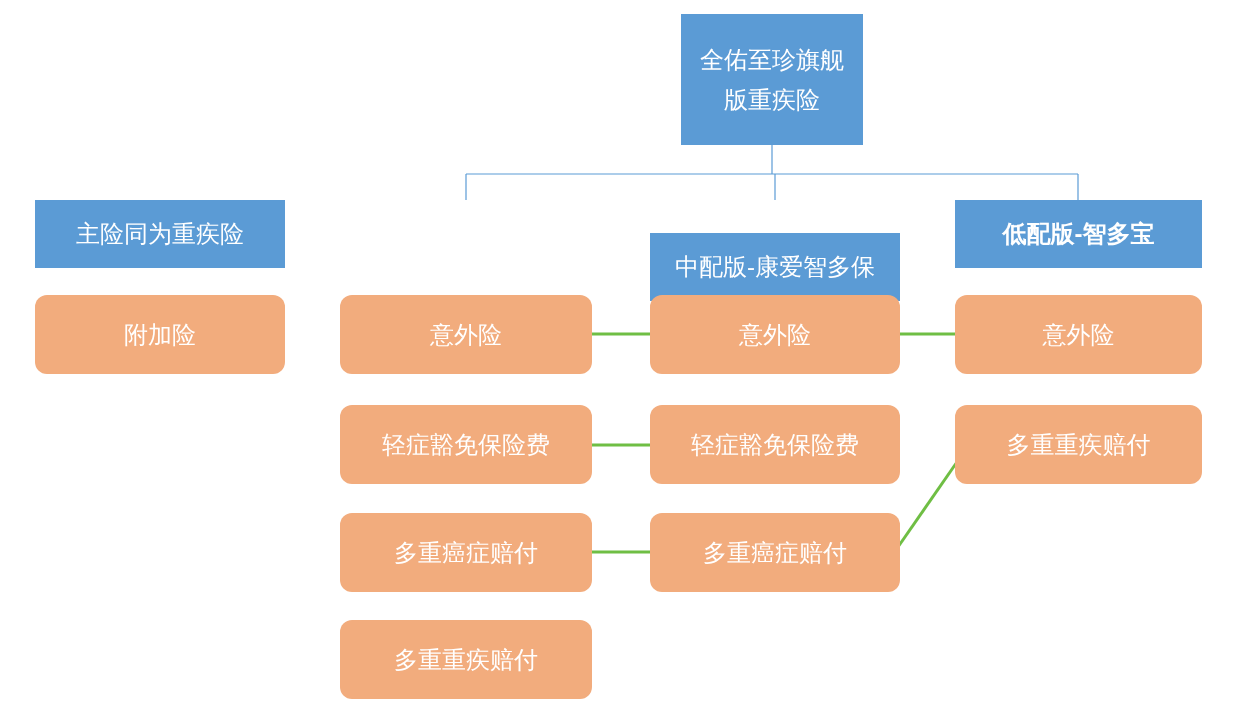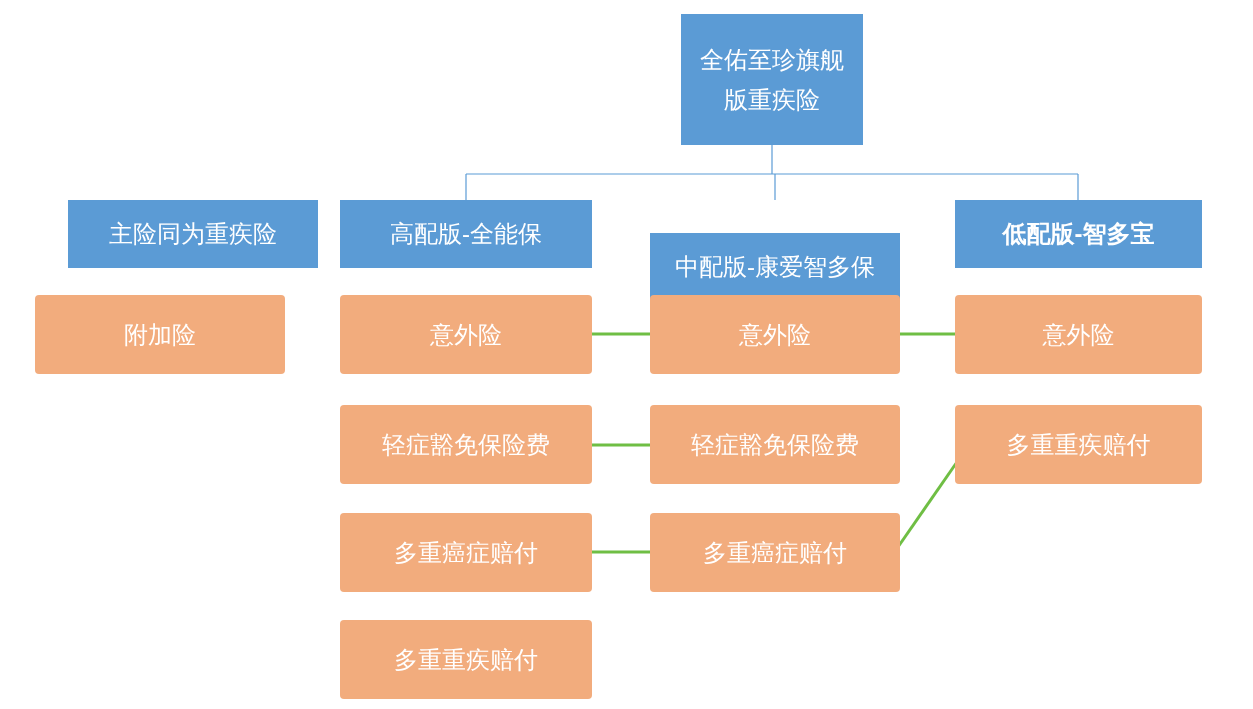--- a/index.html
+++ b/index.html
@@ -33,27 +33,27 @@
     z-index: 2;
     display: flex;
     align-items: center;
     justify-content: center;
     text-align: center;
     color: var(--text-color);
     font-size: 24px;
     line-height: 1.3;
   }
   .blue { background: var(--header-fill); }
-  .orange { background: var(--item-fill); border-radius: 4px; }
+  .orange { background: var(--item-fill); border-radius: 12px; }
   .root-node { white-space: pre-line; line-height: 1.65; }
 
   
   #root        { left: 681px; top: 14px;  width: 182px; height: 131px; }
 
-  #left-header { left: 35px;  top: 200px; width: 250px; height: 68px; margin-left: 33px; }
+  #left-header { left: 35px;  top: 200px; width: 250px; height: 68px; }
   #left-item-0 { left: 35px;  top: 295px; width: 250px; height: 79px; }
 
   #c0-header   { left: 340px; top: 200px; width: 252px; height: 68px; }
   #c0-item-0   { left: 340px; top: 295px; width: 252px; height: 79px; }
   #c0-item-1   { left: 340px; top: 405px; width: 252px; height: 79px; }
   #c0-item-2   { left: 340px; top: 513px; width: 252px; height: 79px; }
   #c0-item-3   { left: 340px; top: 620px; width: 252px; height: 79px; }
 
   #c1-header   { left: 650px; top: 200px; width: 250px; height: 68px; margin-top: 33px; }
   #c1-item-0   { left: 650px; top: 295px; width: 250px; height: 79px; }
@@ -87,21 +87,20 @@
       <line class="link-line" x1="898" y1="547" x2="957" y2="462"></line>
     </g>
   </svg>
 
   <div class="node blue root-node" id="root">全佑至珍旗舰
 版重疾险</div>
 
   <div class="node blue" id="left-header">主险同为重疾险</div>
   <div class="node orange" id="left-item-0">附加险</div>
 
-  <div class="node blue" id="c0-header">高配版-全能保</div>
   <div class="node orange" id="c0-item-0">意外险</div>
   <div class="node orange" id="c0-item-1">轻症豁免保险费</div>
   <div class="node orange" id="c0-item-2">多重癌症赔付</div>
   <div class="node orange" id="c0-item-3">多重重疾赔付</div>
 
   <div class="node blue" id="c1-header">中配版-康爱智多保</div>
   <div class="node orange" id="c1-item-0">意外险</div>
   <div class="node orange" id="c1-item-1">轻症豁免保险费</div>
   <div class="node orange" id="c1-item-2">多重癌症赔付</div>
 

